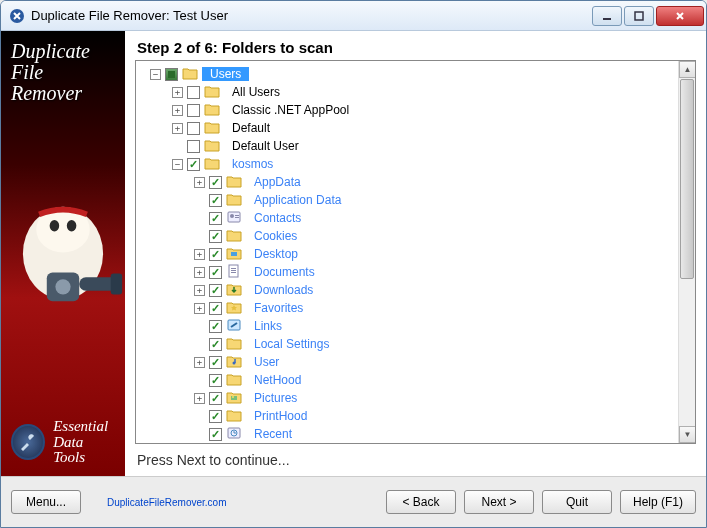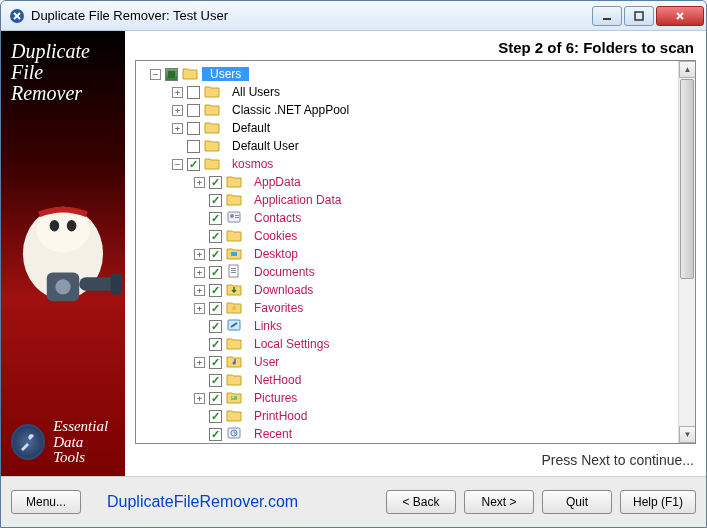--- a/index.html
+++ b/index.html
@@ -19,42 +19,42 @@
 
 .sidebar { width: 124px; background: linear-gradient(#000 0%, #3a0000 30%, #a01010 60%, #7a0000 100%); color: #fff; position: relative; display: flex; flex-direction: column; justify-content: space-between; padding: 6px 0 10px 0; }
 .sidebar-title { font-family: Georgia, serif; font-style: italic; font-size: 20px; line-height: 1.05; padding: 4px 10px; text-shadow: 1px 1px 2px #000; }
 .sidebar-art { flex: 1; display: flex; align-items: center; justify-content: center; }
 .sheep { width: 130px; height: 170px; position: relative; }
 .sidebar-footer { display: flex; align-items: center; gap: 8px; padding: 0 10px; }
 .tool-badge { width: 36px; height: 36px; border-radius: 50%; background: radial-gradient(#4a6a9a,#1a2a4a); display: flex; align-items: center; justify-content: center; border: 2px solid #2a4a7a; }
 .tool-badge svg { width: 20px; height: 20px; fill: #cde; }
 .sidebar-footer-text { font-family: Georgia, serif; font-style: italic; font-size: 15px; line-height: 1.05; }
 
-.main { flex: 1; display: flex; flex-direction: column; background: #fff; text-align: right; }
+.main { flex: 1; display: flex; flex-direction: column; background: #fff; }
 .step-title { font-size: 15px; font-weight: bold; padding: 8px 12px 4px 12px; color: #000; }
 .tree-wrap { flex: 1; margin: 0 10px 4px 10px; border: 1px solid #888; background: #fff; overflow-y: scroll; position: relative; }
 .tree { padding: 4px 2px; font-size: 12px; }
 .node { display: flex; align-items: center; height: 18px; white-space: nowrap; }
 .expander { width: 11px; height: 11px; border: 1px solid #8a8a8a; background: #fff; display: flex; align-items: center; justify-content: center; font-size: 9px; line-height: 1; color: #555; margin-right: 4px; cursor: pointer; font-family: monospace; }
 .exp-spacer { width: 15px; display: inline-block; }
 .cb { width: 13px; height: 13px; border: 1px solid #7a7a7a; background: #fff; margin-right: 4px; display: flex; align-items: center; justify-content: center; cursor: pointer; }
 .cb.checked::after { content: "✓"; color: #2a8a2a; font-size: 11px; font-weight: bold; }
 .cb.partial { background: linear-gradient(#6aa56a,#3a7a3a); }
 .cb.partial::after { content: ""; width: 7px; height: 7px; background: #2a6a2a; }
 .fldr { width: 16px; height: 14px; margin-right: 4px; }
 .lbl { padding: 0 8px; }
 .lbl.selected { background: #3399ff; color: #fff; }
-.lbl.red { color: #be185d; }
+.lbl.red { color: #3b82f6; }
 .indent { display: inline-block; }
 
 .hint { font-size: 14px; color: #333; padding: 4px 12px 8px 12px; }
 
 .footer { height: 51px; background: #ececec; border-top: 1px solid #ccc; display: flex; align-items: center; padding: 0 10px; gap: 8px; }
 .btn { height: 24px; min-width: 70px; padding: 0 12px; background: linear-gradient(#fdfdfd,#e3e3e3); border: 1px solid #8a8a8a; border-radius: 3px; cursor: pointer; font-size: 12px; display: flex; align-items: center; justify-content: center; }
-.footer-link { color: #0044cc; text-decoration: none; font-size: 16px; margin-left: 18px; cursor: pointer; }
+.footer-link { color: #0044cc; text-decoration: none; font-size: 10px; margin-left: 18px; cursor: pointer; }
 .footer-spacer { flex: 1; }
 
 .scrollbar-track { position: absolute; right: 0; top: 0; bottom: 0; width: 17px; background: #f0f0f0; border-left: 1px solid #ddd; }
 .sb-btn { width: 17px; height: 17px; background: linear-gradient(#f8f8f8,#e0e0e0); border: 1px solid #b0b0b0; display: flex; align-items: center; justify-content: center; font-size: 8px; color: #555; cursor: pointer; }
 .sb-thumb { position: absolute; left: 1px; right: 1px; top: 18px; height: 200px; background: linear-gradient(90deg,#e8e8e8,#c8c8c8); border: 1px solid #a0a0a0; border-radius: 2px; cursor: pointer; }
 </style>
 </head>
 <body>
 
 <div class="window">

